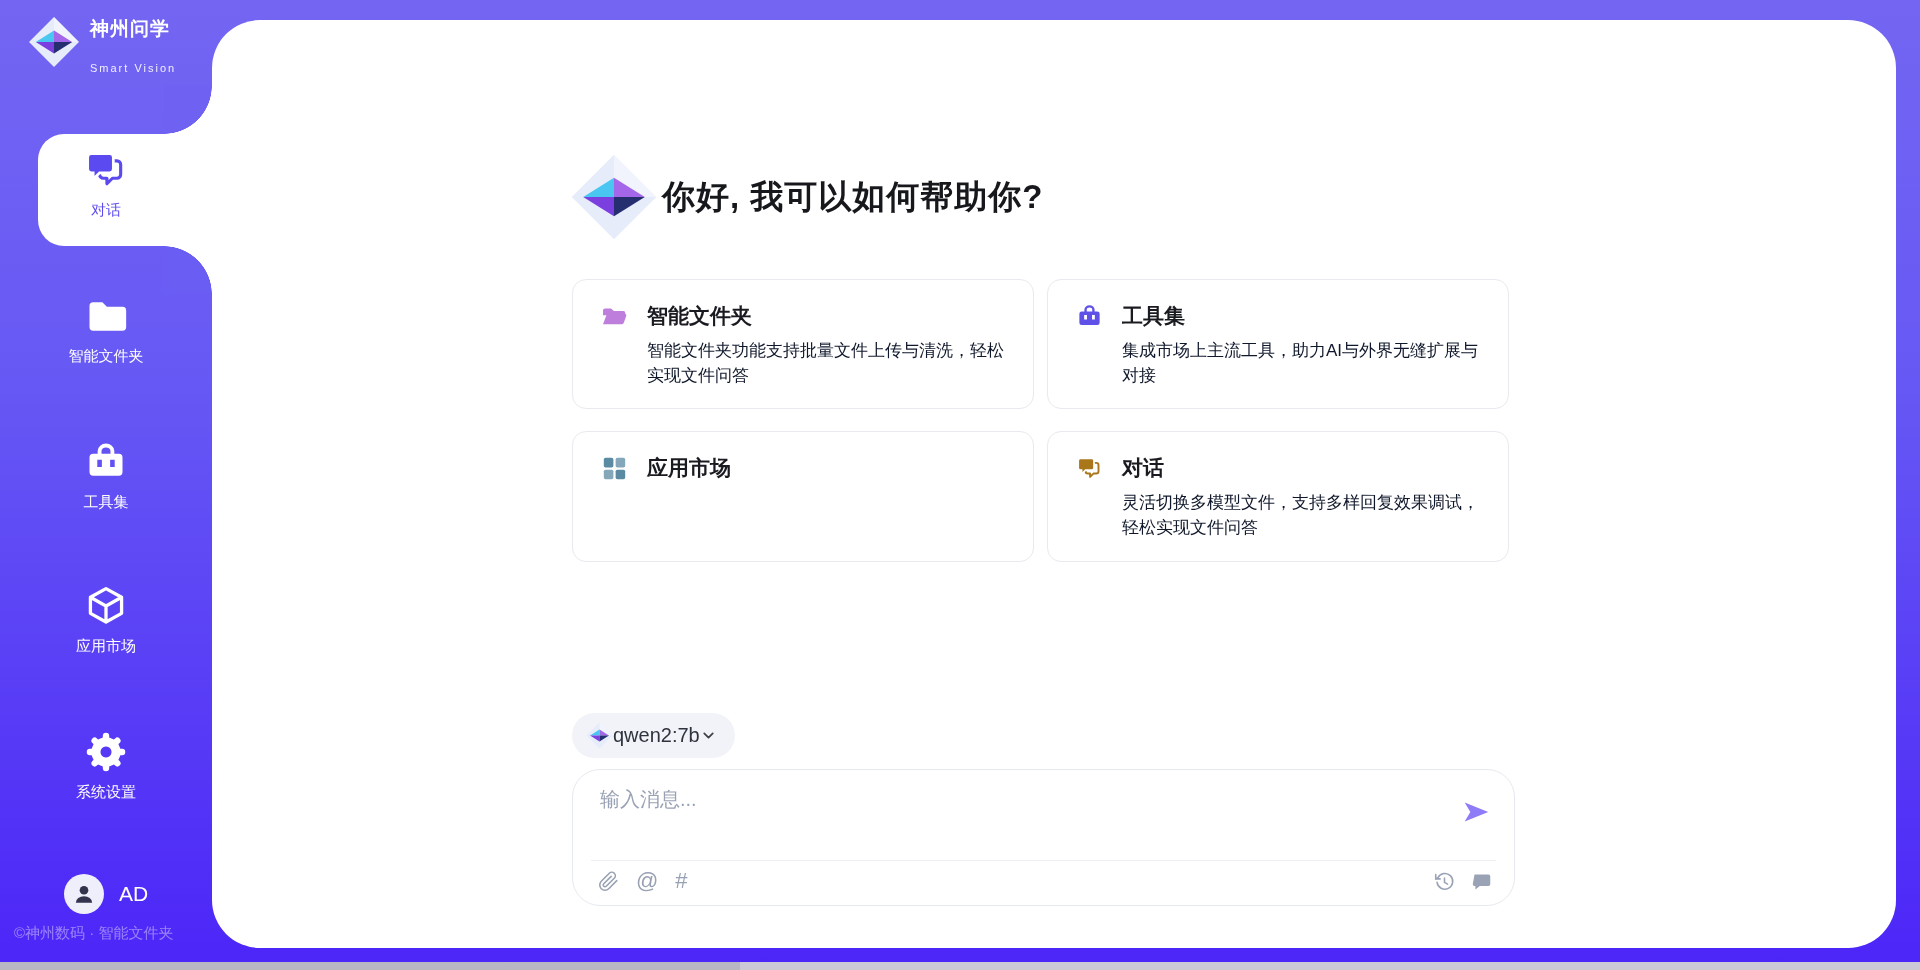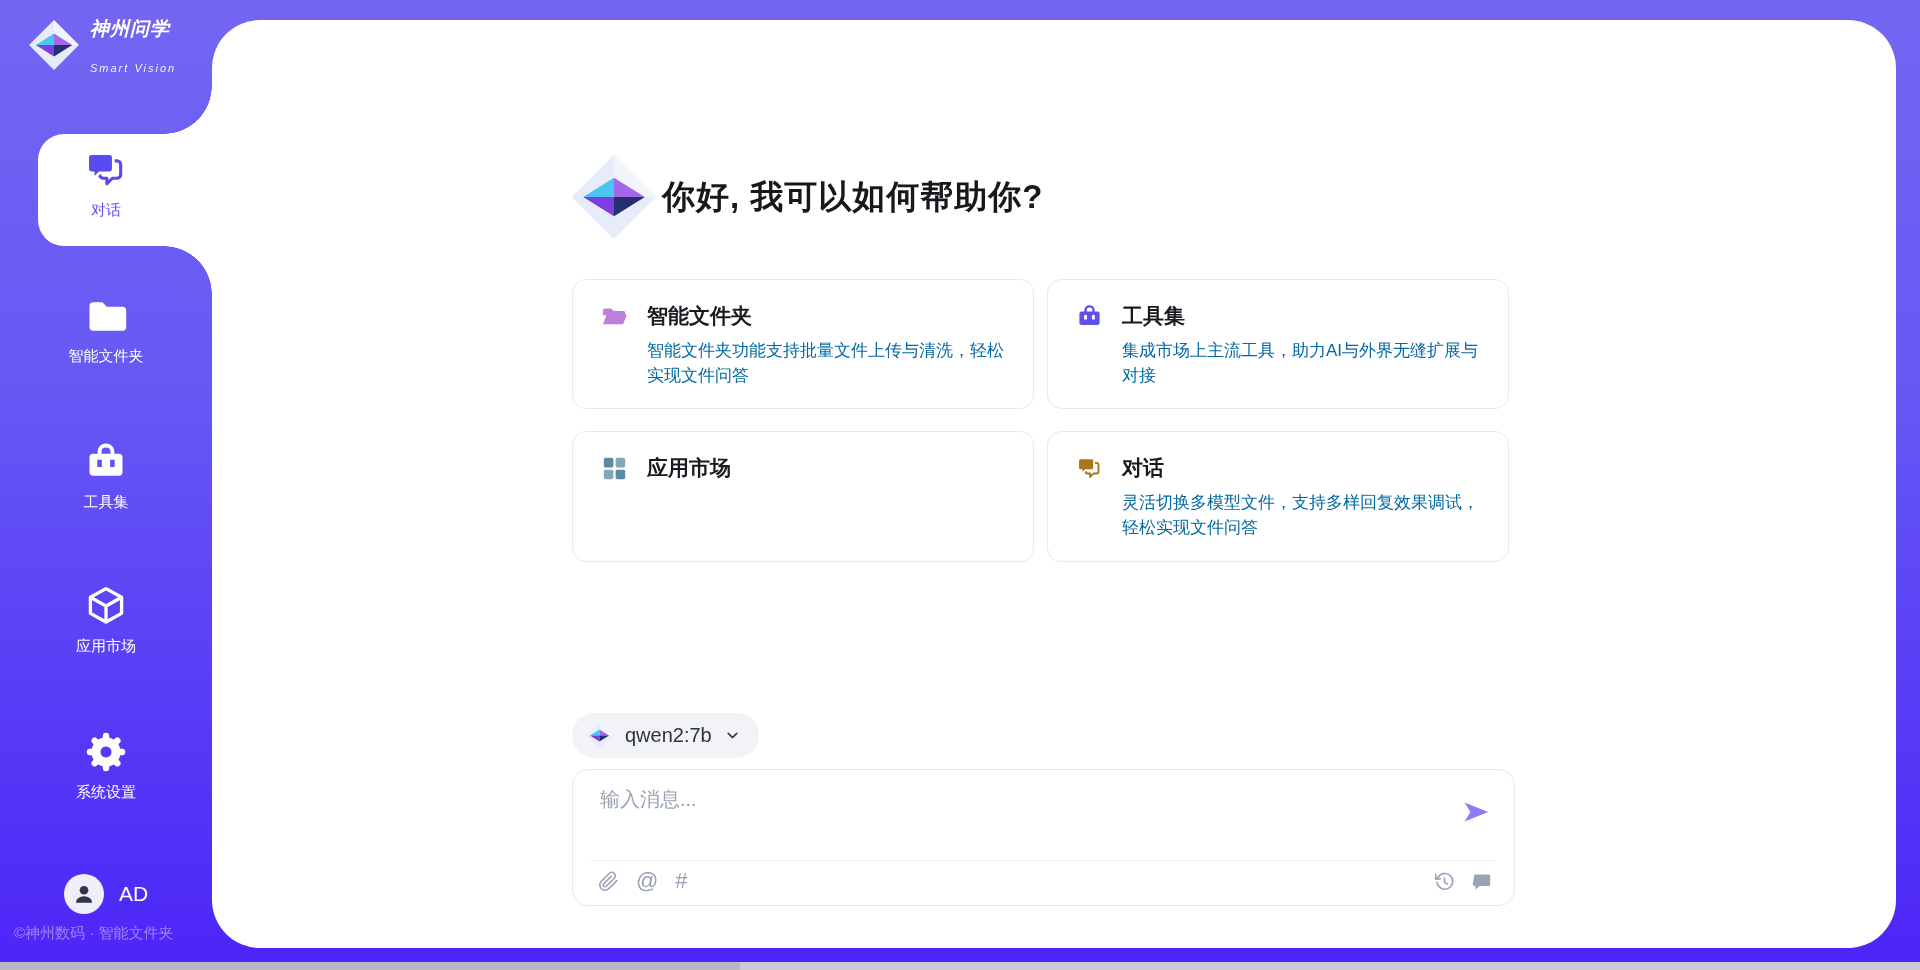--- a/index.html
+++ b/index.html
@@ -3,21 +3,21 @@
 <meta charset="utf-8">
 <style>
   * { margin:0; padding:0; box-sizing:border-box; }
   html,body { width:1920px; height:970px; overflow:hidden; }
   body {
     font-family:"Liberation Sans","DejaVu Sans",sans-serif;
     background:linear-gradient(180deg,#7466F2 0%,#6658F4 40%,#4C25F8 100%);
     position:relative;
   }
   
-  .logo { position:absolute; left:28px; top:16px; display:flex; align-items:center; gap:10px; z-index:3;font-style:italic; }
+  .logo { position:absolute; left:28px; top:16px; display:flex; align-items:flex-start; gap:10px; z-index:3; }
   .logo .gem { width:52px; height:52px; }
   .logo-name { color:#fff; font-size:19px; font-weight:bold; letter-spacing:1px; }
   .logo-sub { color:#f0efff; font-size:11px; letter-spacing:2px; margin-top:20px; }
 
   .tab-active { position:absolute; left:38px; top:134px; width:174px; height:112px;
     background:#fff; border-radius:26px 0 0 26px; z-index:1; }
   .fillet { position:absolute; left:164px; width:48px; height:48px; background:#fff; z-index:1; }
   .fillet-top { top:86px; }
   .fillet-top::after { content:""; position:absolute; inset:0;
     background:radial-gradient(circle 48px at 0 0,#6F61F2 0 47.5px,rgba(111,97,242,0) 48px); }
@@ -48,31 +48,31 @@
   .hero .gem { width:88px; height:88px; }
   .hero-title { font-size:33px; font-weight:bold; color:#17181c; letter-spacing:1px; }
 
   .cards { position:absolute; left:360px; top:259px; display:grid;
     grid-template-columns:462px 462px; column-gap:13px; row-gap:22px; }
   .card { border:1px solid #e9e9f0; border-radius:14px; background:#fff;
     padding:22px 28px 20px; min-height:125px; cursor:pointer; }
   .card-head { display:flex; align-items:center; gap:19px; margin-bottom:9px; }
   .card-head svg { width:27px; height:27px; flex:none; }
   .card-title { font-size:21px; font-weight:bold; color:#1a1b20; }
-  .card-desc { margin-left:46px; font-size:17px; line-height:1.45; color:#0369a1; }
+  .card-desc { margin-left:46px; font-size:17px; line-height:1.45; color:#0f172a; }
 
   .model-pill { position:absolute; left:360px; top:693px; height:45px; display:inline-flex;
-    align-items:center; gap:12px; padding:0 18px 0 14px; background:#f2f3f8;
+    align-items:center; gap:0; padding:0 18px 0 14px; background:#f2f3f8;
     border-radius:23px; cursor:pointer; }
   .model-pill .gem { width:27px; height:27px; }
   .model-name { font-size:20px; color:#2f333d; }
   .model-pill .chev { width:17px; height:17px; color:#3c4048; }
 
   .composer { position:absolute; left:360px; top:749px; width:943px; height:137px;
-    background:#fff; border:1.5px solid #e7e9f0; border-radius:16px; }
+    background:#fff; border:1.5px solid #e7e9f0; border-radius:28px; }
   .composer textarea { position:absolute; left:27px; top:16px; width:850px; height:58px;
     border:none; outline:none; resize:none; font-family:inherit; font-size:20px; color:#3a3f4a; background:transparent; }
   .composer textarea::placeholder { color:#99a2b4; }
   .send-btn { position:absolute; right:22px; top:26px; width:32px; height:32px; cursor:pointer; color:#8D7BF7; }
   .send-btn svg { width:32px; height:32px; }
   .composer-divider { position:absolute; left:18px; right:18px; top:90px; height:1px; background:#edeff4; }
   .tools-left { position:absolute; left:25px; bottom:13px; display:flex; align-items:center; gap:17px; color:#98a1b3; }
   .tools-left svg { width:21px; height:21px; cursor:pointer; }
   .glyph-btn { font-size:22px; line-height:1; cursor:pointer; }
   .tools-right { position:absolute; right:22px; bottom:13px; display:flex; align-items:center; gap:16px; color:#9aa3b6; }

